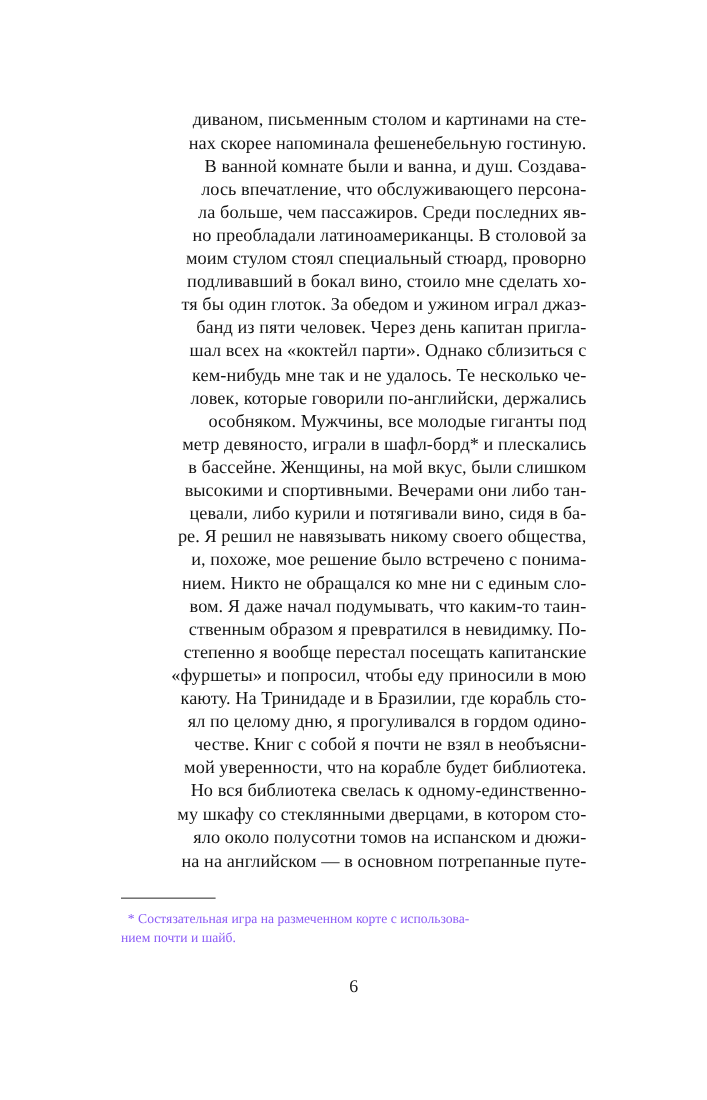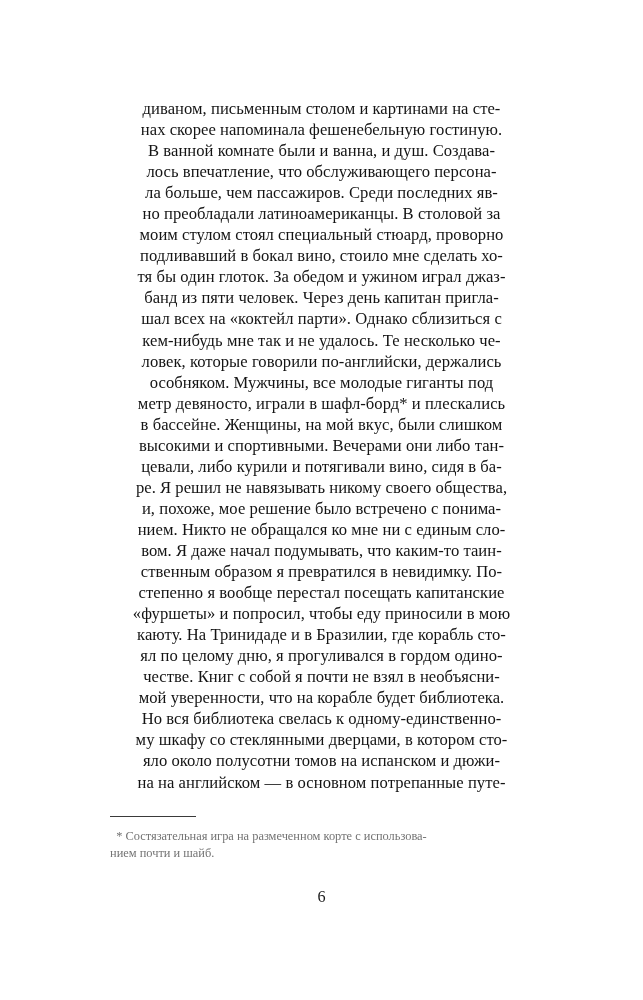--- a/index.html
+++ b/index.html
@@ -26,38 +26,38 @@
     left: 110px;
     top: 98px;
     width: 423px;
   }
   .body-line {
     font-size: 16.6px;
     line-height: 21.05px;
     color: #141414;
     white-space: pre;
     letter-spacing: 0.05px;
-    text-align: center;
+    text-align: right;
   }
   .footnote-area {
     position: absolute;
     left: 110px;
     top: 816px;
     width: 423px;
   }
   .footnote-rule {
     width: 86px;
     height: 1px;
     background: #3a3a3a;
     margin: 0 0 9px 0;
   }
   .footnote-line {
     font-size: 12.4px;
     line-height: 17.4px;
-    color: #737373;
+    color: #8b5cf6;
     white-space: pre;
   }
   .footnote-line.first {
     text-indent: 0;
     padding-left: 0;
   }
   .page-number {
     position: absolute;
     top: 888px;
     left: 0;

